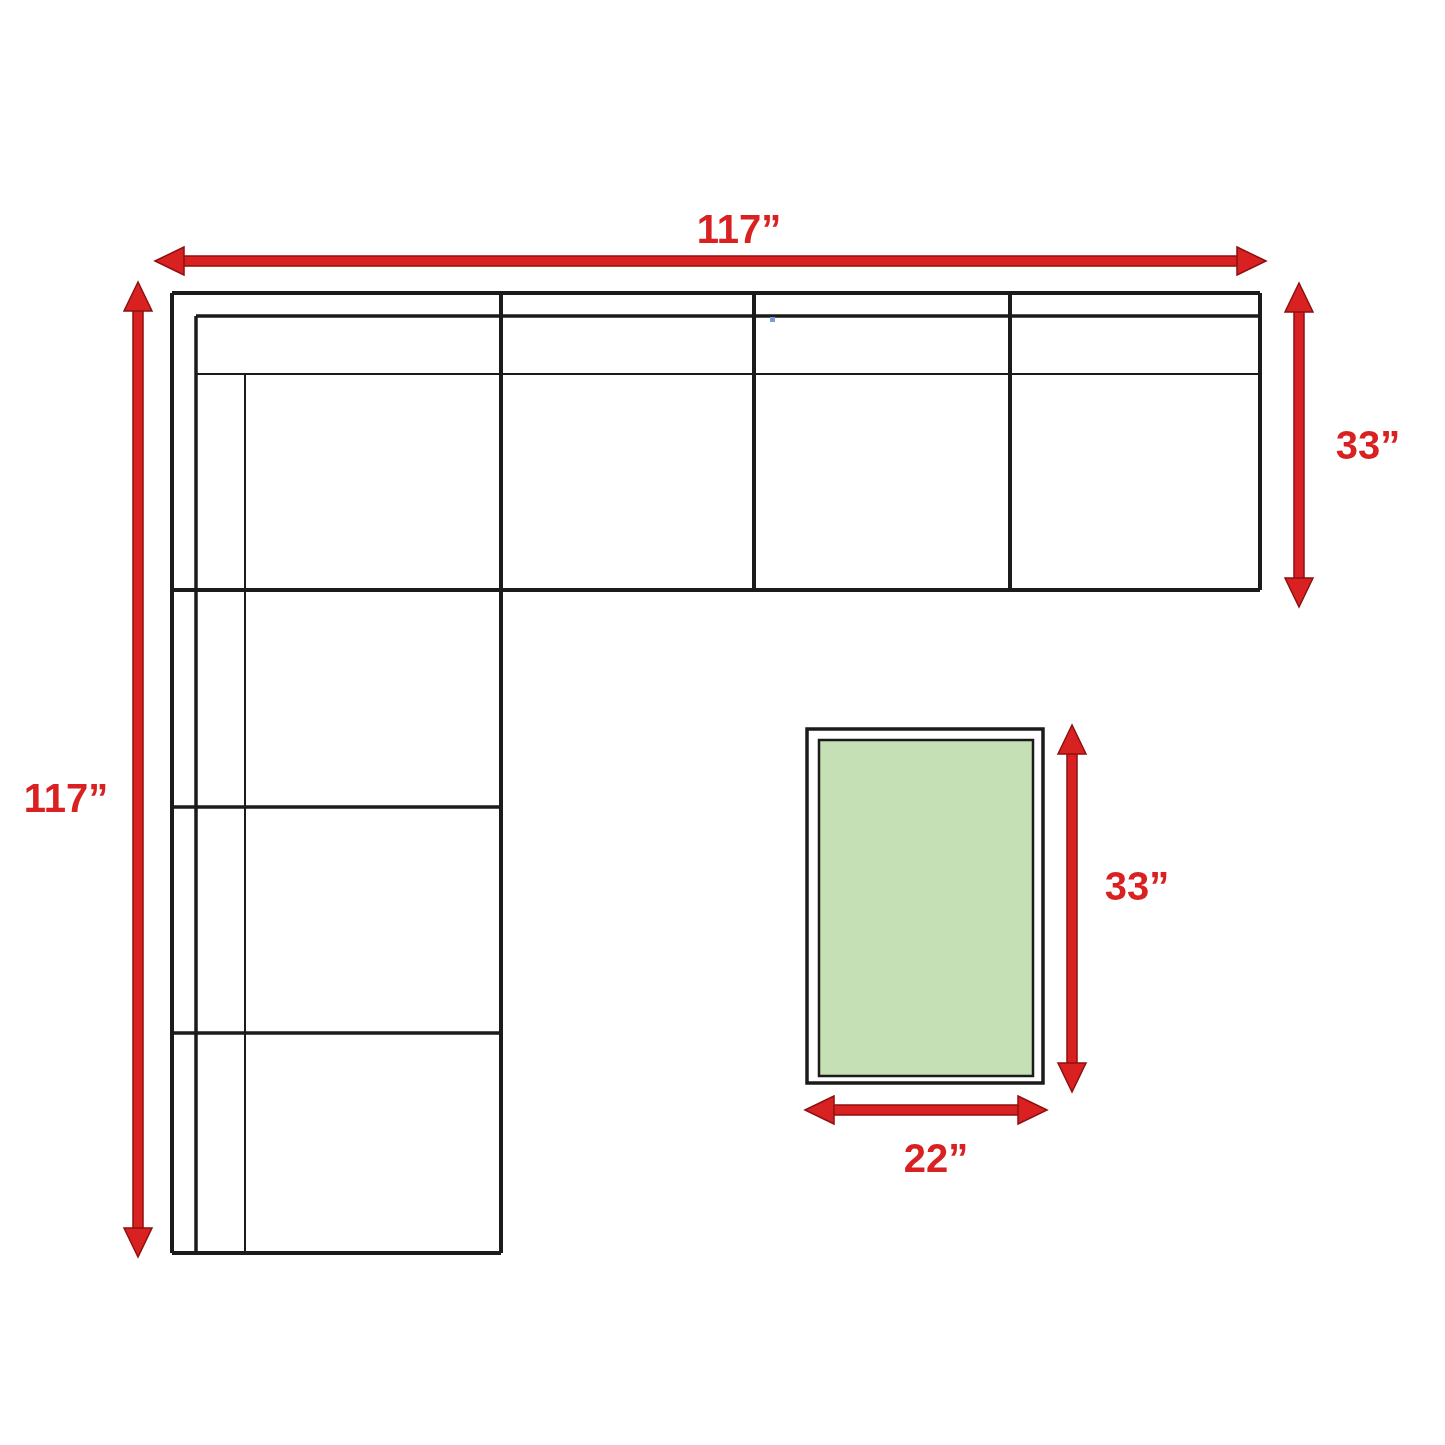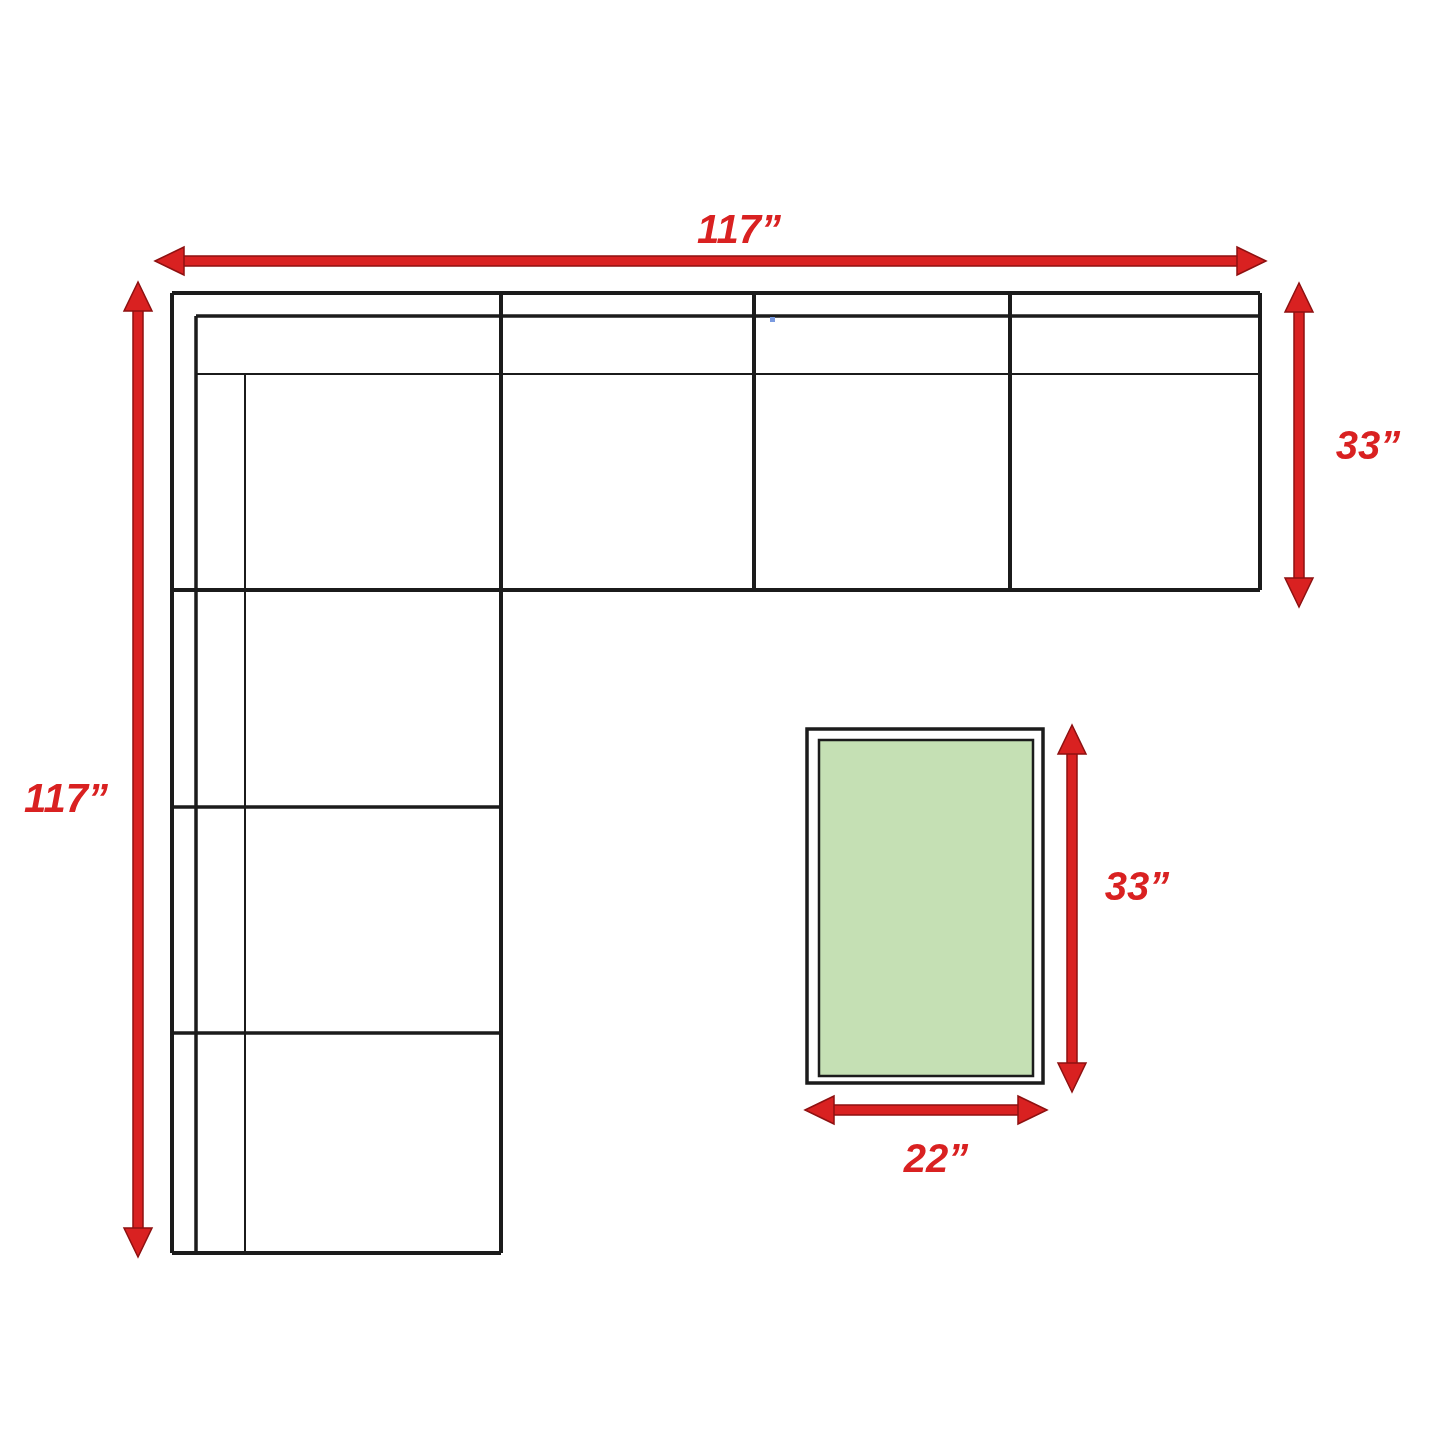--- a/index.html
+++ b/index.html
@@ -10,21 +10,20 @@
     --bg:#ffffff;
     --blue:#7b9be0;
   }
   html,body{margin:0;padding:0;background:var(--bg);}
   .stage{
     position:relative;
     width:1445px;height:1445px;
     background:var(--bg);
     overflow:hidden;
     font-family:"Liberation Sans",sans-serif;
-    font-style:italic;
   }
   .stage svg{position:absolute;left:0;top:0;width:100%;height:100%;}
   .sofa-line{stroke:var(--ink);fill:none;}
   .arrow-shaft{fill:var(--red);stroke:var(--red-dark);stroke-width:1.5;}
   .arrow-head{fill:var(--red);stroke:var(--red-dark);stroke-width:1.5;stroke-linejoin:miter;}
   .dim-label{
     font-family:"Liberation Sans",sans-serif;
     font-weight:bold;
     font-size:40px;
     fill:var(--red);

